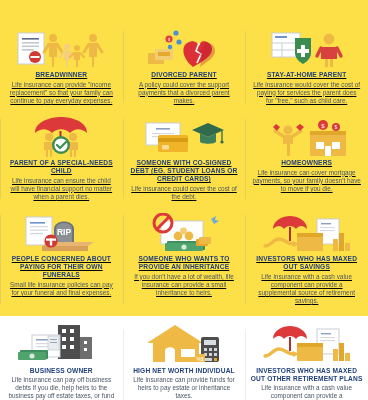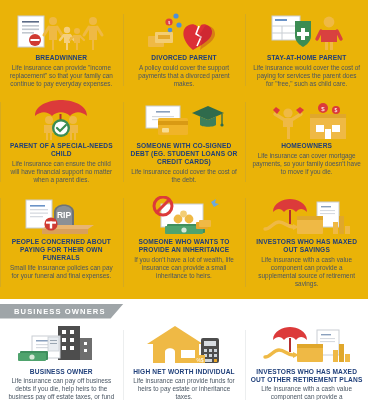--- a/index.html
+++ b/index.html
@@ -9,22 +9,23 @@
     font-family:"Liberation Sans", sans-serif;
     overflow:hidden;
   }
   .infographic{
     position:relative;
     width:368px;height:400px;
     background:#ffffff;
   }
   
   .panel-individuals{
-    background:#eab308;
-    padding:6px 0 4px 0;
+    background:#fde047;
+    padding:23px 0 4px 0;
+    text-decoration:underline;
   }
   .grid{
     display:grid;
     grid-template-columns:1fr 1fr 1fr;
   }
   .card{
     position:relative;
     padding:4px 4px 6px 4px;
     text-align:center;
     box-sizing:border-box;
@@ -298,24 +299,20 @@
           </svg>
         </div>
         <p class="card-title">INVESTORS WHO HAS MAXED OUT SAVINGS</p>
         <p class="card-body">Life insurance with a cash value component can provide a supplemental source of retirement savings.</p>
       </div>
 
     </div>
   </div>
 
   <div class="panel-business">
-    <div class="ribbon-row">
-      <div class="ribbon">BUSINESS OWNERS</div>
-
-    </div>
 
     <div class="grid">
 
       <div class="card">
         <div class="icon-wrap">
           <svg width="86" height="42" viewBox="0 0 86 42">
             <rect x="40" y="2" width="22" height="34" fill="#4d4d4d"></rect>
             <rect x="62" y="14" width="12" height="22" fill="#6e6e6e"></rect>
             <rect x="44" y="6" width="4" height="4" fill="#fff"></rect>
             <rect x="52" y="6" width="4" height="4" fill="#fff"></rect>

